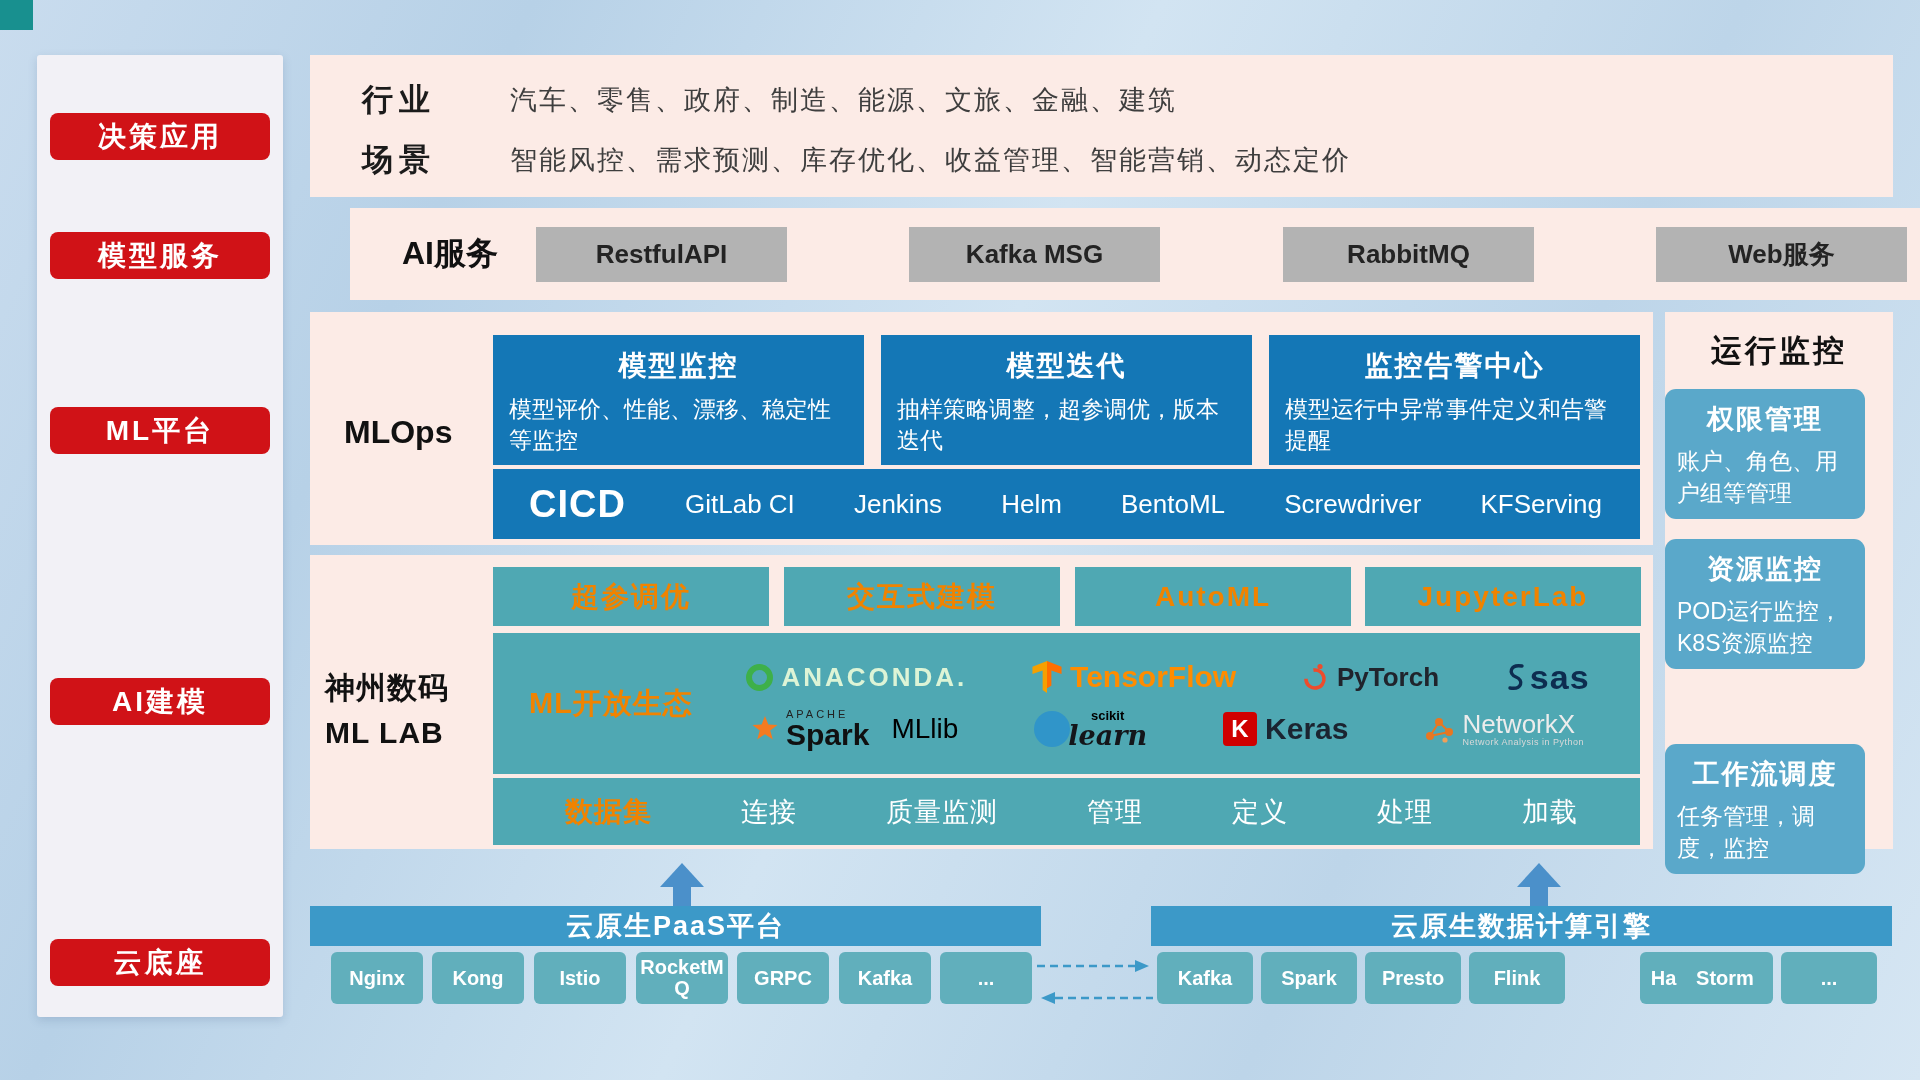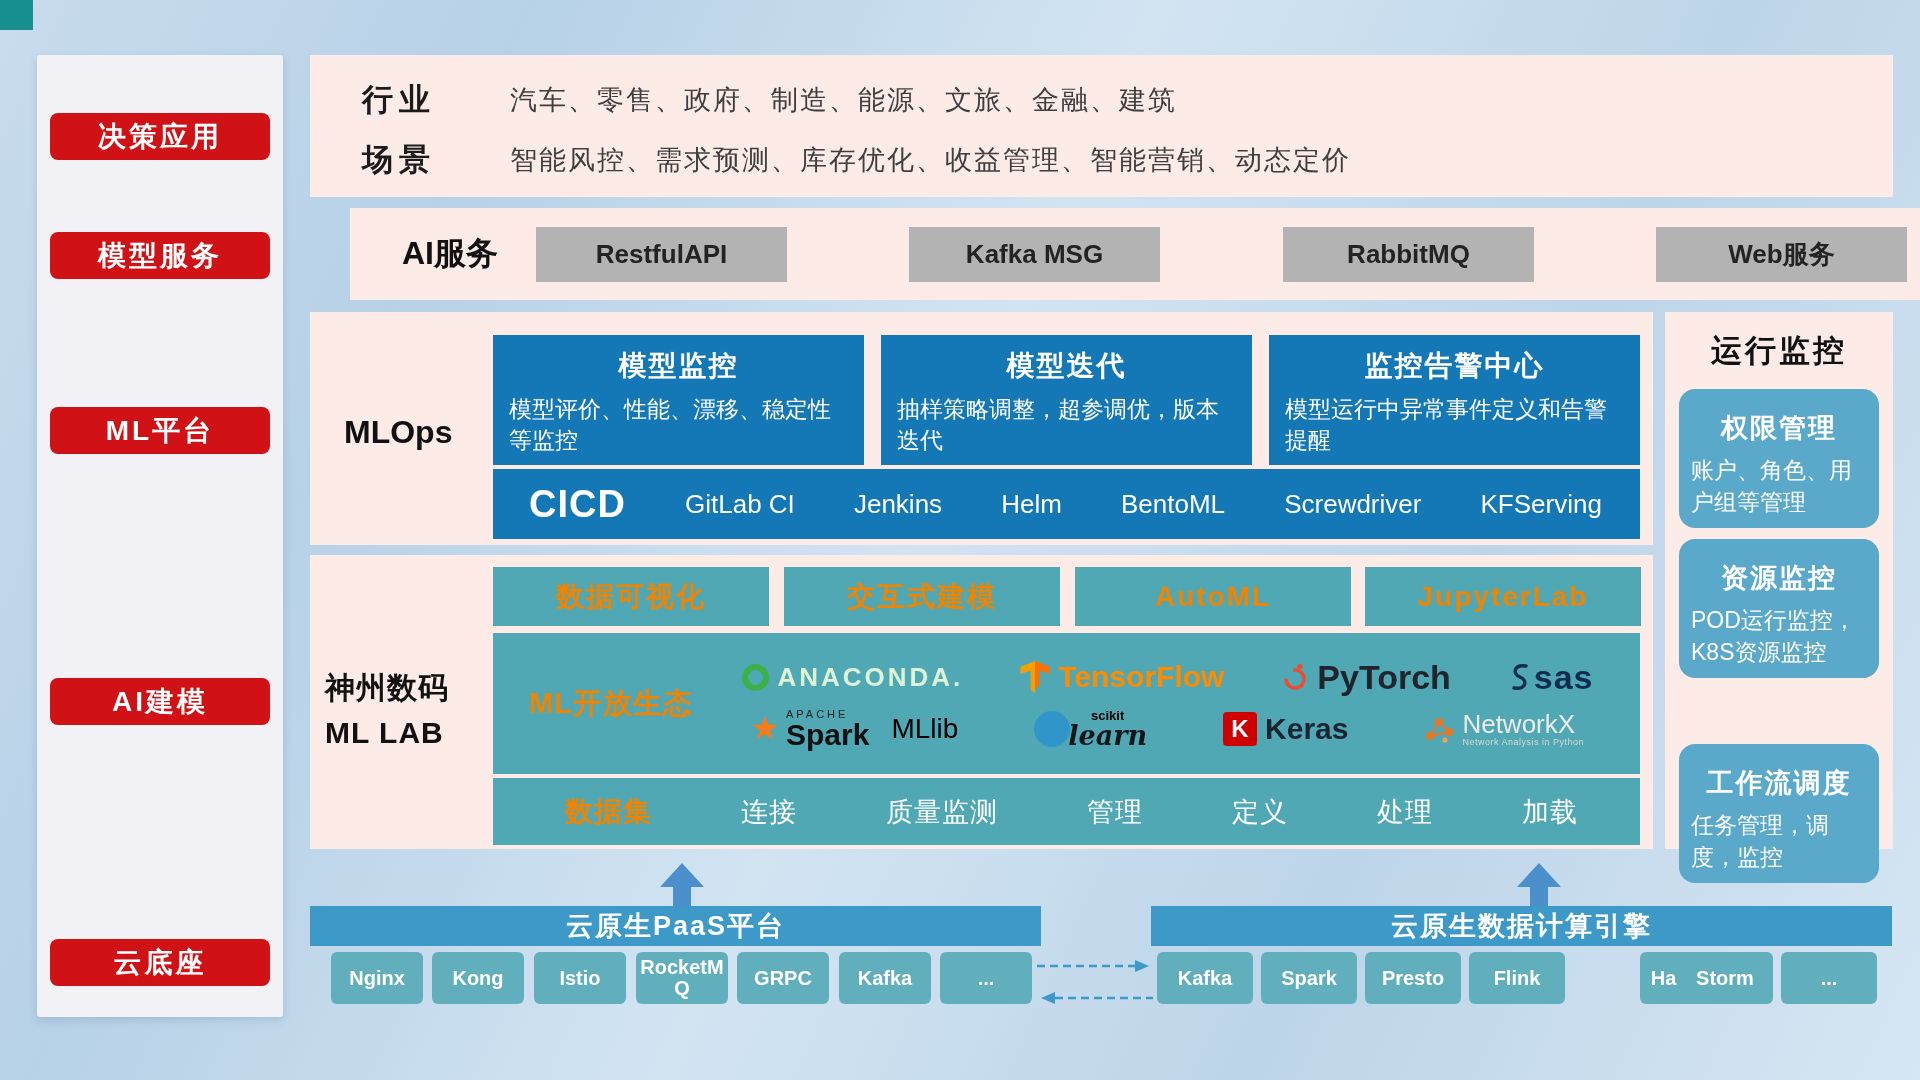--- a/index.html
+++ b/index.html
@@ -55,21 +55,21 @@
     display:flex; align-items:center; justify-content:center; }
   .eco-box { position:absolute; left:183px; top:78px; width:1147px; height:141px; background:#4fa8b3;
     display:flex; align-items:center; box-sizing:border-box; padding:0 18px 0 36px; }
   .eco-label { width:185px; color:#f08300; font-size:29px; font-weight:bold; letter-spacing:1px; }
   .eco-logos { flex:1; display:flex; flex-direction:column; justify-content:center; gap:12px; }
   .eco-row { display:flex; align-items:center; justify-content:space-around; }
   .logo { display:flex; align-items:center; gap:8px; }
   .ana-ring { width:27px; height:27px; border:6px solid #3eb049; border-radius:50%; box-sizing:border-box; }
   .ana-text { color:#ddf4d6; font-size:26px; font-weight:bold; letter-spacing:3px; }
   .tf-text { color:#ff8c00; font-size:30px; font-weight:bold; }
-  .pt-text { color:#20242c; font-size:34px; font-weight:bold; }
+  .pt-text { color:#20242c; font-size:26px; font-weight:bold; }
   .sas-text { color:#0d2d50; font-size:34px; font-weight:bold; letter-spacing:1px; margin-left:-4px; }
   .spark-star { width:26px; height:26px; background:#f47b20;
     clip-path:polygon(50% 0%,63% 33%,98% 35%,70% 56%,80% 90%,50% 70%,20% 90%,30% 56%,2% 35%,37% 33%); }
   .spark-stack { display:flex; flex-direction:column; line-height:1; }
   .spark-apache { font-size:11px; letter-spacing:3px; color:#222; }
   .spark-text { font-size:30px; font-weight:bold; color:#101010; }
   .mllib-text { font-size:28px; color:#000000; margin-left:14px; }
   .sk-circle { width:36px; height:36px; border-radius:50%; background:#3095c9; margin-right:-10px; }
   .sk-stack { display:flex; flex-direction:column; align-items:center; line-height:1; }
   .sk-top { font-size:13px; color:#000000; font-weight:bold; }
@@ -82,22 +82,22 @@
   .nx-text { font-size:26px; color:#ececec; }
   .nx-sub { font-size:9px; color:#d9d9d9; letter-spacing:.5px; }
   .dataset-bar { position:absolute; left:183px; top:223px; width:1147px; height:67px; background:#4fa8b3;
     display:flex; align-items:center; justify-content:space-between; box-sizing:border-box; padding:0 62px 0 72px; }
   .ds-label { color:#f08300; font-size:28px; font-weight:bold; letter-spacing:1px; }
   .ds-item { color:#fff; font-size:27px; letter-spacing:1px; }
 
   
   .monitor-col { position:absolute; left:1665px; top:312px; width:228px; height:537px; background:#fcebe6; }
   .monitor-title { text-align:center; padding-top:18px; font-size:31px; font-weight:bold; color:#111; letter-spacing:3px; }
-  .mon-card { position:absolute; left:14px; width:200px; background:#5aa8ca; color:#fff; border-radius:16px;
-    box-sizing:border-box; padding:21px 12px 10px; }
+  .mon-card { position:absolute; left:0; width:200px; background:#5aa8ca; color:#fff; border-radius:11px;
+    box-sizing:border-box; padding:12px 12px 10px; }
   .mon-card .t { text-align:center; font-size:27px; font-weight:bold; letter-spacing:2px; margin-bottom:8px; }
   .mon-card .d { font-size:23px; line-height:1.4; }
   .mon-c1 { top:77px;  min-height:111px; }
   .mon-c2 { top:227px; min-height:122px; }
   .mon-c3 { top:386px; min-height:130px;margin-top:46px; }
 
   
   .bottom-bar { position:absolute; top:906px; height:40px; background:#3c99c8; color:#fff;
     display:flex; align-items:center; justify-content:center; font-size:27px; font-weight:bold; letter-spacing:2px; }
   .paas-bar { left:310px; width:731px; }
@@ -167,21 +167,21 @@
       <span class="cicd-tool">Screwdriver</span>
       <span class="cicd-tool">KFServing</span>
     </div>
   </section>
 
   <section class="row row-mllab">
     <div class="mllab-label">
       <div>神州数码</div>
       <div>ML LAB</div>
     </div>
-    <div class="feature-btn" style="left:183px">数据可视化</div>
+    <div class="feature-btn" style="left:183px">超参调优</div>
     <div class="feature-btn" style="left:474px">交互式建模</div>
     <div class="feature-btn" style="left:765px">AutoML</div>
     <div class="feature-btn" style="left:1055px">JupyterLab</div>
 
     <div class="eco-box">
       <div class="eco-label">ML开放生态</div>
       <div class="eco-logos">
         <div class="eco-row">
           <span class="logo">
             <span class="ana-ring"></span>

